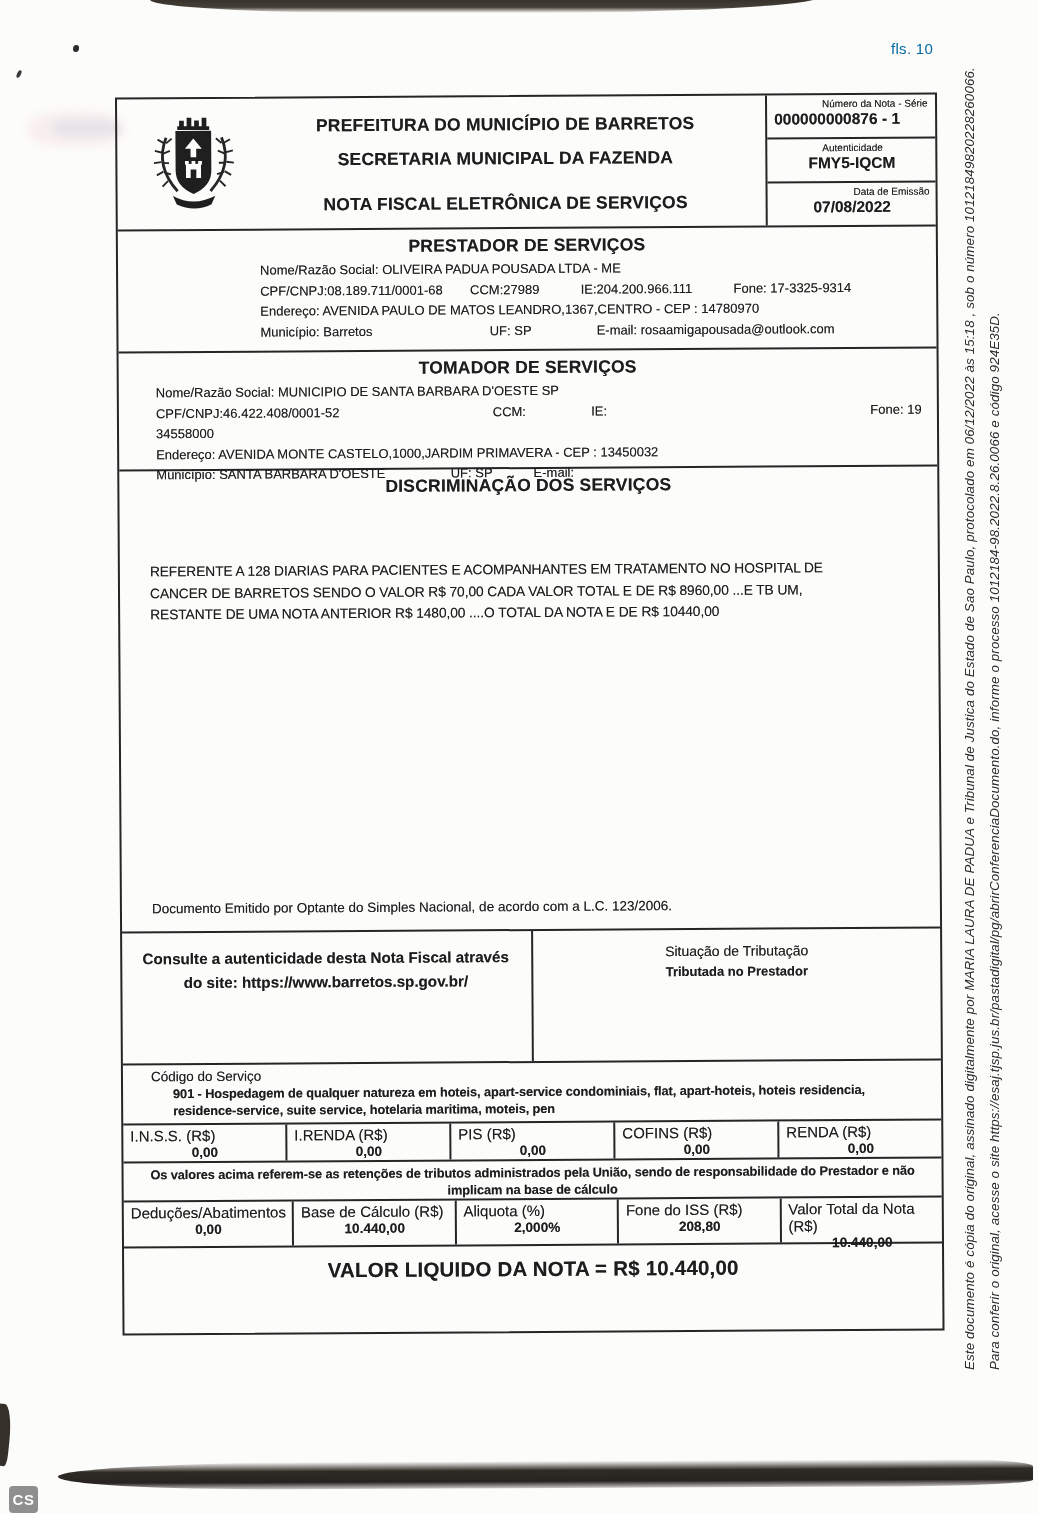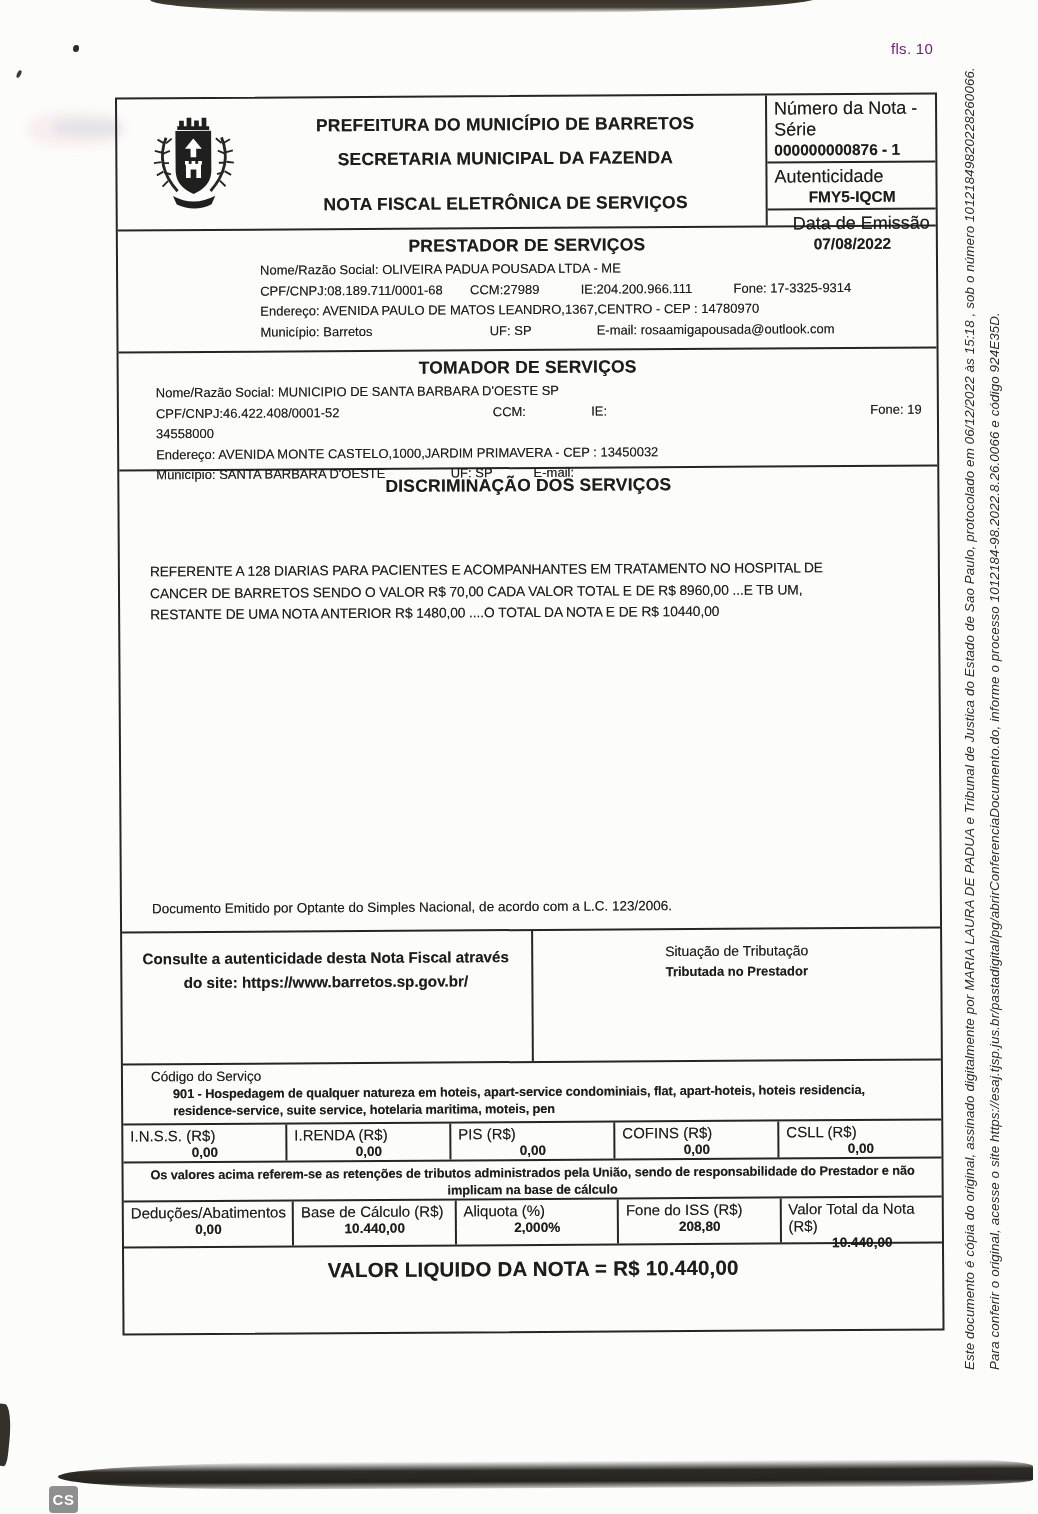--- a/index.html
+++ b/index.html
@@ -23,21 +23,21 @@
   }
   .scan-wedge-left {
     position:absolute; left:-4px; top:1404px; width:14px; height:62px;
     background:#35302a; border-radius:0 60% 20% 0; transform:rotate(6deg);
   }
   .speck-1 { position:absolute; left:73px; top:45px; width:6px; height:7px; background:#2c2c2c; border-radius:60% 40% 55% 45%; }
   .speck-2 { position:absolute; left:17px; top:70px; width:4px; height:8px; background:#3a3a3a; border-radius:50%; transform:rotate(25deg); }
   .smudge-pink { position:absolute; left:28px; top:112px; width:95px; height:34px; background:rgba(233,176,176,.18); filter:blur(5px); border-radius:40%; }
   .smudge-blue { position:absolute; left:52px; top:120px; width:70px; height:16px; background:rgba(160,190,225,.22); filter:blur(4px); border-radius:40%; }
 
-  .fls { position:absolute; left:891px; top:40px; font-size:15px; letter-spacing:.3px; color:#701a75; }
+  .fls { position:absolute; left:891px; top:40px; font-size:15px; letter-spacing:.3px; color:#0369a1; }
 
   
   .vtext {
     position:absolute; transform-origin:0 0; transform:rotate(-90deg);
     white-space:nowrap; font-style:italic; font-size:13.4px; color:#2b2b2b;
     letter-spacing:.1px;
   }
   .vtext-1 { left:962px; top:1370px; }
   .vtext-2 { left:987px; top:1370px; }
 
@@ -54,21 +54,21 @@
   .sec-header { height:132px; display:flex; }
   .header-left { flex:1; display:flex; }
   .logo-wrap { width:128px; padding:10px 0 0 30px; }
   .titles { flex:1; text-align:center; padding-top:17px; }
   .titles .t { font-weight:bold; font-size:17.5px; letter-spacing:.2px; }
   .titles .t1 { margin-bottom:13px; }
   .titles .t2 { margin-bottom:24px; }
   .header-right { width:170px; border-left:2.5px solid #262626; display:flex; flex-direction:column; }
   .hr-cell { border-bottom:2px solid #262626; padding:3px 6px 2px 7px; flex:1; }
   .hr-cell:last-child { border-bottom:none; }
-  .hr-lbl { font-size:18px; }
+  .hr-lbl { font-size:10px;margin-left:48px; }
   .hr-val { font-weight:bold; font-size:15.5px; margin-top:1px; }
   .hr-c2 .hr-val, .hr-c3 { text-align:center; }
   .hr-c3 .hr-lbl { text-align:right; }
 
   
   .sec-prestador { height:122px; }
   .sec-tomador { height:118px; }
   .sec-title { text-align:center; font-weight:bold; font-size:17.5px; padding-top:6px; letter-spacing:.2px; }
   .fields { font-size:13px; line-height:20.5px; margin-top:3px; }
   .sec-prestador .fields { margin-left:142px; }
@@ -106,21 +106,21 @@
   .tax-val { font-weight:bold; font-size:13.6px; text-align:center; margin-top:1px; }
 
   
   .sec-obs { height:39px; text-align:center; font-weight:bold; font-size:12.8px; line-height:17px; padding-top:3px; letter-spacing:-.1px; }
 
   
   .sec-valor { height:85px; text-align:center; }
   .valor-text { display:inline-block; margin-top:11px; font-weight:bold; font-size:20.5px; letter-spacing:.2px; }
 
   
-  .cs-footer { position:absolute; left:9px; top:1486px; display:flex; align-items:center;margin-left:40px; }
+  .cs-footer { position:absolute; left:9px; top:1486px; display:flex; align-items:center; }
   .cs-badge {
     width:29px; height:27px; background:#8f8f8f; color:#fdfdfd; border-radius:4px;
     font-weight:bold; font-size:15px; display:flex; align-items:center; justify-content:center;
     letter-spacing:.5px;
   }
   .cs-label { margin-left:10px; color:#a4a4a4; font-size:21px; letter-spacing:.2px; }
 </style>
 </head>
 <body>
 
@@ -287,21 +287,21 @@
       </div>
       <div class="tax-cell">
         <div class="tax-lbl">PIS (R$)</div>
         <div class="tax-val">0,00</div>
       </div>
       <div class="tax-cell">
         <div class="tax-lbl">COFINS (R$)</div>
         <div class="tax-val">0,00</div>
       </div>
       <div class="tax-cell">
-        <div class="tax-lbl">CSLL (R$)</div>
+        <div class="tax-lbl">RENDA (R$)</div>
         <div class="tax-val">0,00</div>
       </div>
     </div>
 
     <div class="sec sec-obs">
       <div>Os valores acima referem-se as retenções de tributos administrados pela União, sendo de responsabilidade do Prestador e não</div>
       <div>implicam na base de cálculo</div>
     </div>
 
     <div class="sec sec-totais tax-row">

